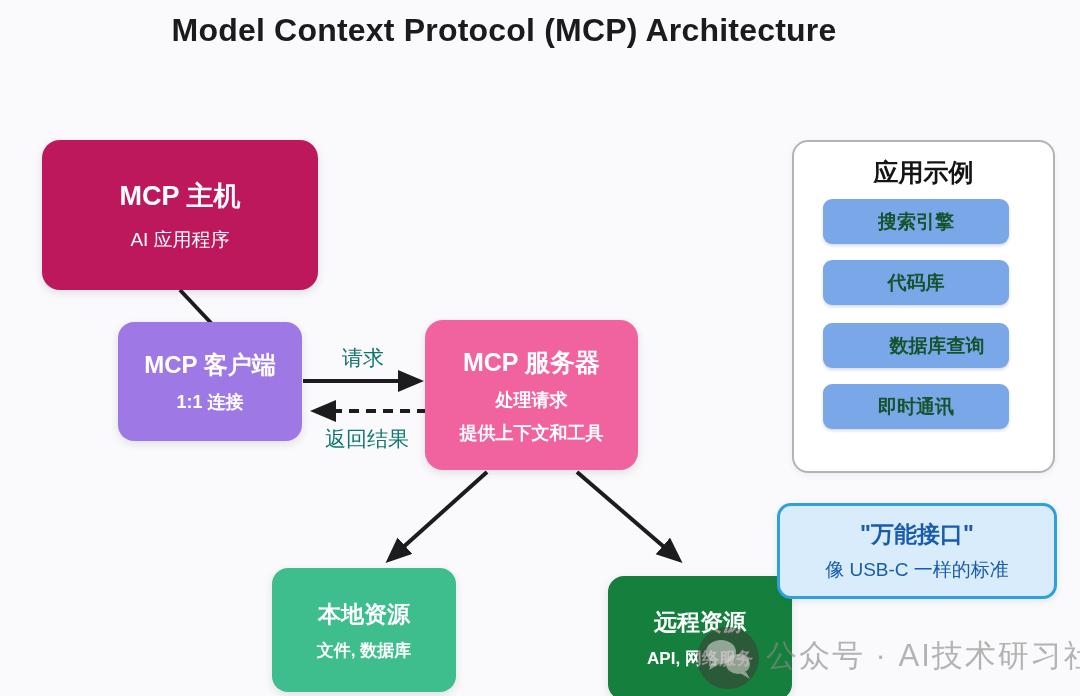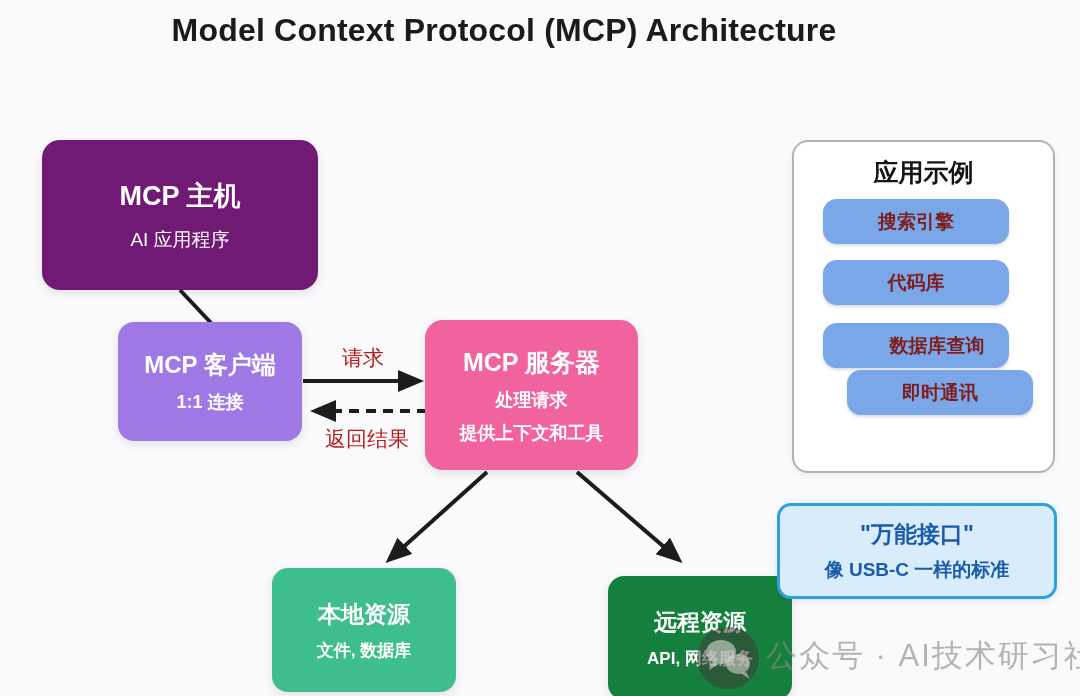--- a/index.html
+++ b/index.html
@@ -42,21 +42,21 @@
     justify-content: center;
     color: #ffffff;
     text-align: center;
     box-shadow: 0 3px 8px rgba(40,40,60,0.12);
   }
   .node .node-title { font-weight: 700; }
   .node .node-sub   { font-weight: 500; }
 
   .node-host {
     left: 42px; top: 140px; width: 276px; height: 150px;
-    background: #701a75; border-radius: 18px; gap: 13px;
+    background: #be185d; border-radius: 18px; gap: 13px;
   }
   .node-host .node-title { font-size: 27px; }
   .node-host .node-sub   { font-size: 19px; }
 
   .node-client {
     left: 118px; top: 322px; width: 184px; height: 119px;
     background: #9e79e6; border-radius: 16px; gap: 9px;
   }
   .node-client .node-title { font-size: 24px; }
   .node-client .node-sub   { font-size: 18px; font-weight: 700; }
@@ -77,21 +77,21 @@
     background: #15803d; border-radius: 16px; gap: 9px; margin-top: 8px;
   }
   .node-local .node-title, .node-remote .node-title { font-size: 23px; }
   .node-local .node-sub,   .node-remote .node-sub   { font-size: 17px; font-weight: 600; }
 
   .edge-label {
     position: absolute;
     text-align: center;
     font-size: 21px;
     font-weight: 500;
-    color: #b91c1c;
+    color: #0f766e;
   }
   .edge-label-request  { left: 313px; top: 344px; width: 100px; }
   .edge-label-response { left: 301px; top: 425px; width: 132px; }
 
   .examples-panel {
     position: absolute;
     left: 792px; top: 140px; width: 263px; height: 333px;
     background: #ffffff;
     border: 2px solid #b3b3b6;
     border-radius: 16px;
@@ -102,47 +102,47 @@
     left: 0; top: 14px; width: 100%;
     text-align: center;
     font-size: 25px;
     font-weight: 700;
     color: #141414;
   }
   .panel-btn {
     position: absolute;
     left: 29px; width: 186px; height: 45px;
     background: #7aa7e8;
-    border-radius: 14px;
+    border-radius: 9px;
     display: flex; align-items: center; justify-content: center;
-    color: #7f1d1d;
+    color: #14532d;
     font-size: 19px;
     font-weight: 600;
     box-shadow: 0 2px 3px rgba(40,60,110,0.18);
   }
   .panel-btn-0 { top: 57px; }
   .panel-btn-1 { top: 118px; }
   .panel-btn-2 { top: 181px; padding-left: 42px; }
-  .panel-btn-3 { top: 228px; margin-left: 24px; }
+  .panel-btn-3 { top: 242px; }
 
   .callout {
     position: absolute;
     left: 777px; top: 503px; width: 280px; height: 96px;
     background: #d9ecfb;
     border: 3px solid #2ea0dc;
     border-radius: 14px;
     display: flex; flex-direction: column;
     align-items: center; justify-content: center;
     gap: 7px;
     color: #1a5cab;
     text-align: center;
     box-shadow: 0 2px 6px rgba(40,80,120,0.12);
   }
   .callout-title { font-size: 23px; font-weight: 700; }
-  .callout-sub   { font-size: 19px; font-weight: 700; }
+  .callout-sub   { font-size: 19px; font-weight: 400; }
 
   .watermark {
     position: absolute;
     left: 694px; top: 622px;
     display: flex;
     align-items: center;
     gap: 4px;
     z-index: 6;
     pointer-events: none;
   }

